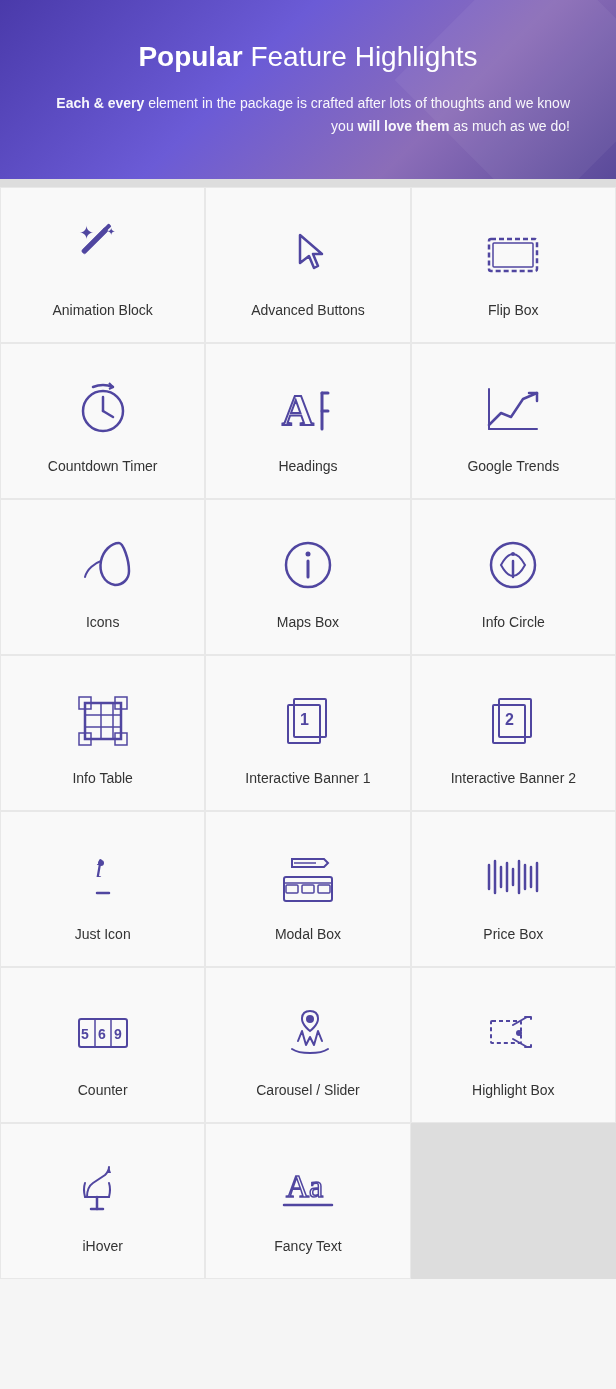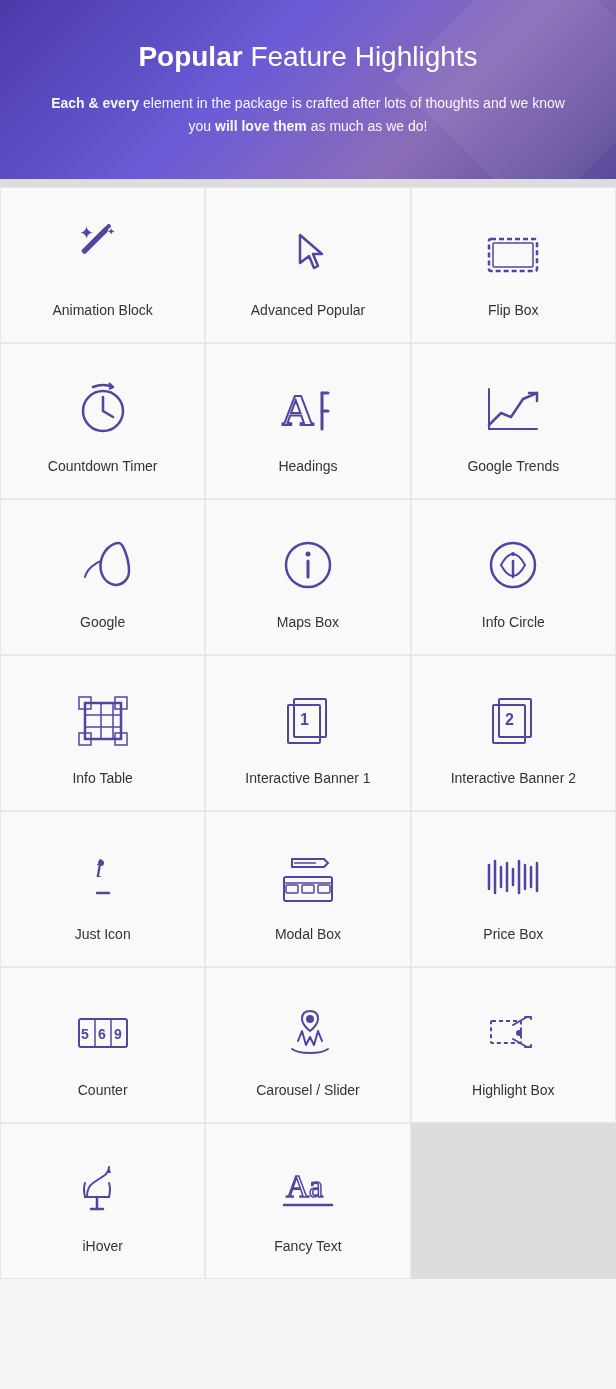--- a/index.html
+++ b/index.html
@@ -25,20 +25,21 @@
       font-size: 28px;
       font-weight: 400;
       margin-bottom: 18px;
       line-height: 1.2;
     }
     .header-title strong { font-weight: 800; }
     .header-subtitle {
       font-size: 14px;
       line-height: 1.7;
       opacity: 0.95;
+      text-align: right;
     }
     .header-subtitle strong { font-weight: 700; }
 
     .grid {
       display: grid;
       grid-template-columns: repeat(3, 1fr);
       gap: 0;
       background: #ddd;
     }
     .grid-item {
@@ -103,21 +104,21 @@
     </div>
     <span class="item-label">Animation Block</span>
   </div>
 
   <div class="grid-item">
     <div class="icon-wrap">
       <svg viewBox="0 0 60 60" fill="none" xmlns="http://www.w3.org/2000/svg">
         <path d="M22 12 L22 40 L31 33 L36 45 L40 43 L35 31 L44 31 Z" fill="none" stroke="#5046a0" stroke-width="2.5" stroke-linejoin="round"></path>
       </svg>
     </div>
-    <span class="item-label">Advanced Popular</span>
+    <span class="item-label">Advanced Buttons</span>
   </div>
 
   <div class="grid-item">
     <div class="icon-wrap">
       <svg viewBox="0 0 60 60" fill="none" xmlns="http://www.w3.org/2000/svg">
         <rect x="6" y="16" width="48" height="32" rx="2" stroke="#5046a0" stroke-width="2.5" stroke-dasharray="5 3" fill="none"></rect>
         <rect x="10" y="20" width="40" height="24" rx="1" stroke="#5046a0" stroke-width="1.5" fill="none"></rect>
       </svg>
     </div>
     <span class="item-label">Flip Box</span>
@@ -162,21 +163,21 @@
     <span class="item-label">Google Trends</span>
   </div>
 
   <div class="grid-item">
     <div class="icon-wrap">
       <svg viewBox="0 0 60 60" fill="none" xmlns="http://www.w3.org/2000/svg">
         <path d="M46 8 C38 8 30 16 28 26 C26 36 30 48 42 50 C50 50 56 44 56 36 C56 24 50 8 46 8 Z" stroke="#5046a0" stroke-width="2.5" fill="none"></path>
         <path d="M28 26 C22 28 14 34 12 42" stroke="#5046a0" stroke-width="2" fill="none" stroke-linecap="round"></path>
       </svg>
     </div>
-    <span class="item-label">Google</span>
+    <span class="item-label">Icons</span>
   </div>
 
   <div class="grid-item">
     <div class="icon-wrap">
       <svg viewBox="0 0 60 60" fill="none" xmlns="http://www.w3.org/2000/svg">
         <circle cx="30" cy="30" r="22" stroke="#5046a0" stroke-width="2.5" fill="none"></circle>
         <line x1="30" y1="26" x2="30" y2="42" stroke="#5046a0" stroke-width="3" stroke-linecap="round"></line>
         <circle cx="30" cy="19" r="2.5" fill="#5046a0"></circle>
       </svg>
     </div>

